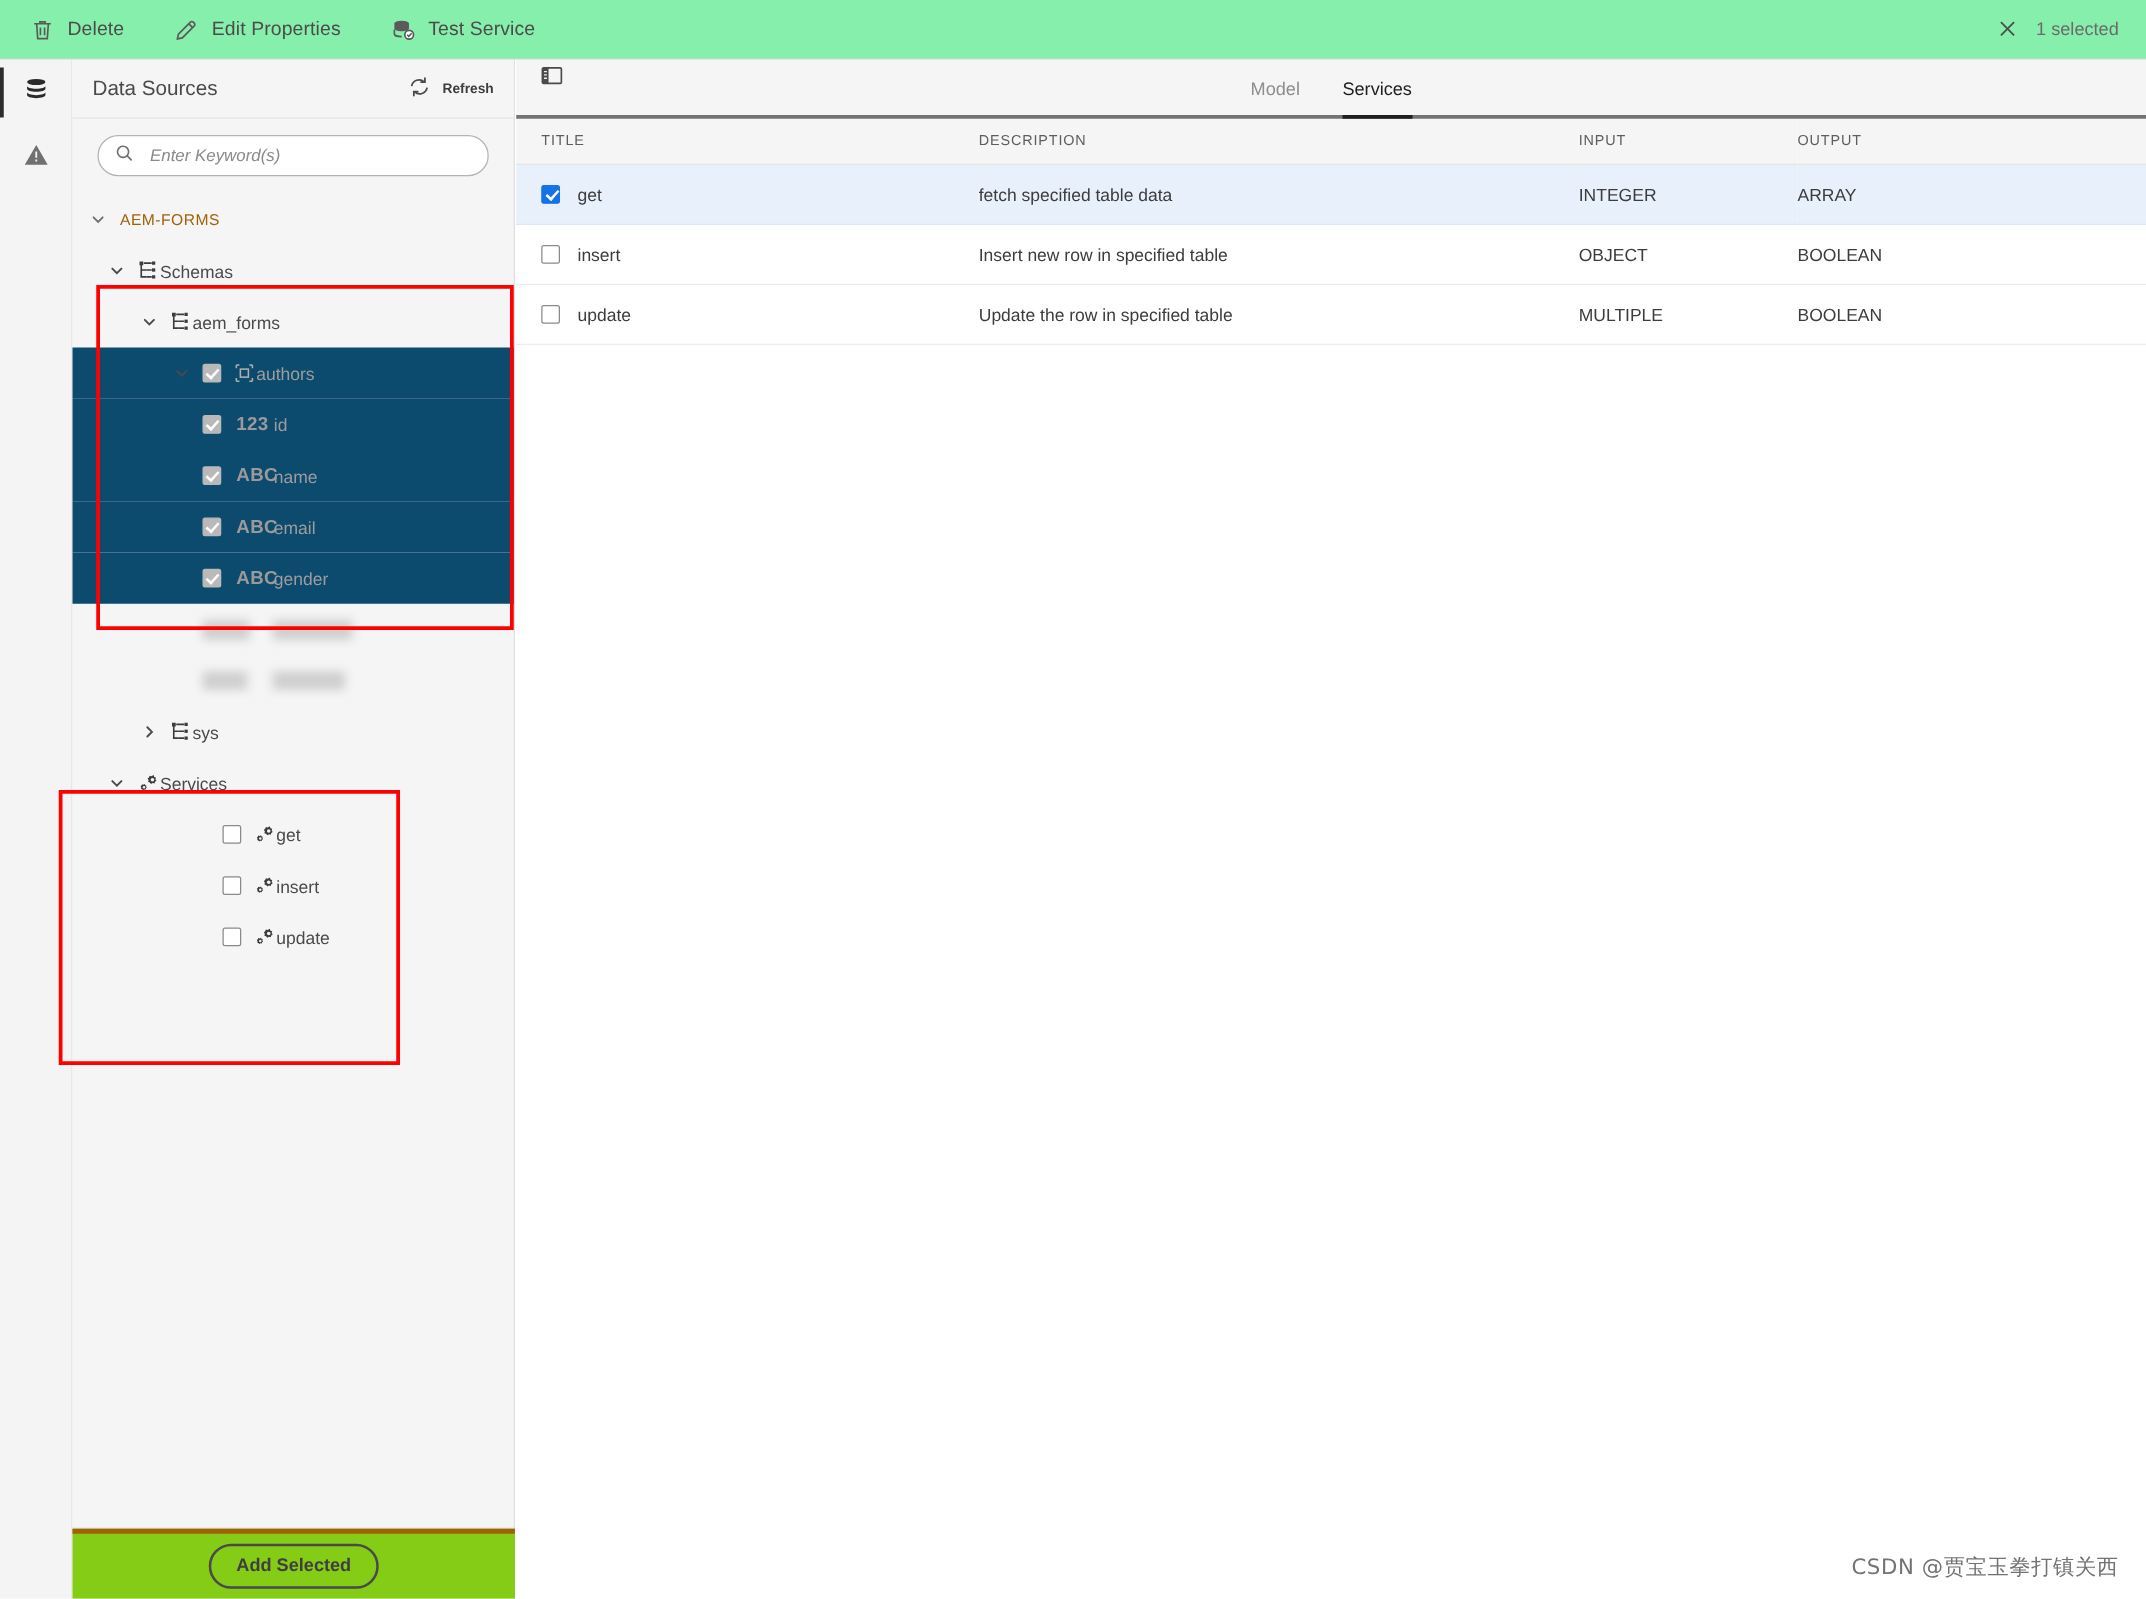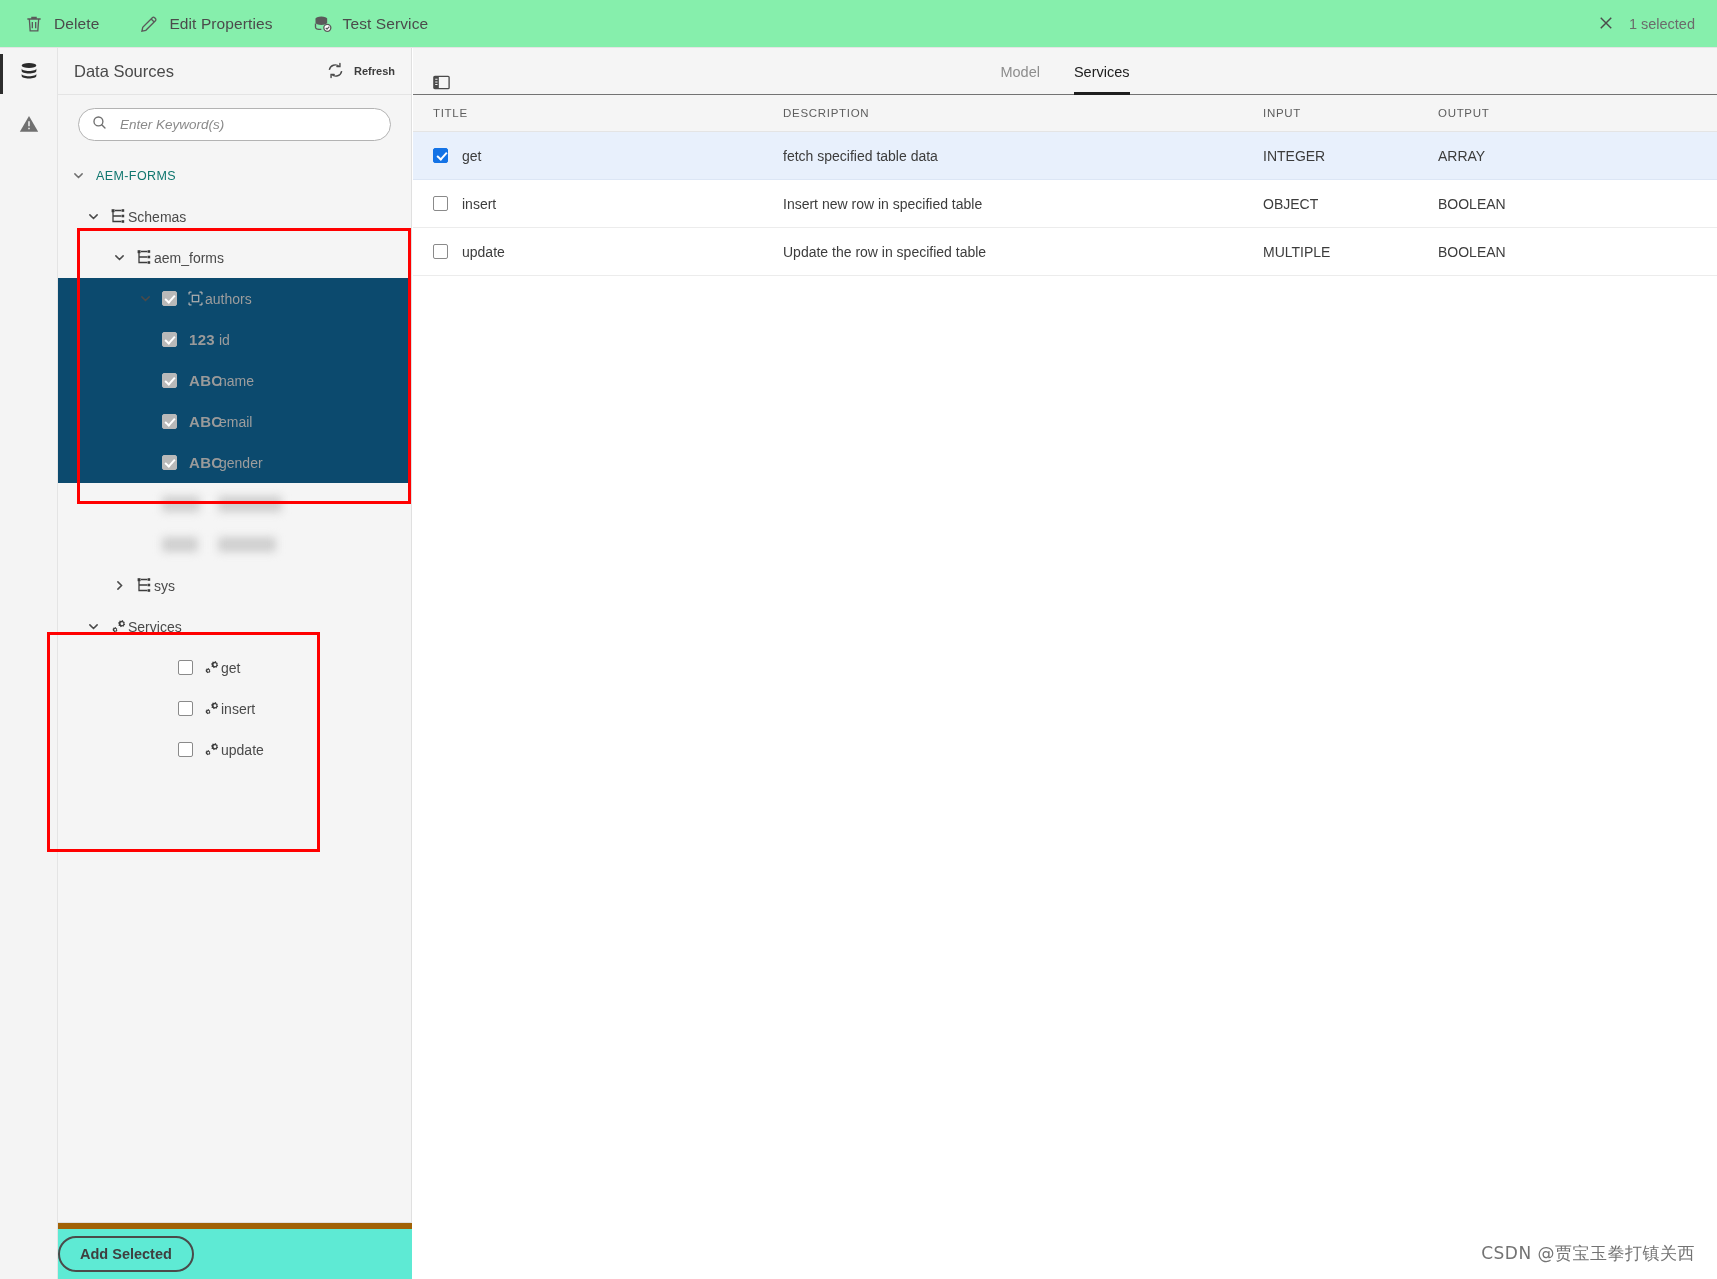--- a/index.html
+++ b/index.html
@@ -84,21 +84,21 @@
     position: relative;
   }
   .tree-row.shaded { background: #0c4a6e; }
   .tree-row .caret {
     width: 16px; height: 16px; flex: 0 0 16px;
     display: flex; align-items: center; justify-content: center;
   }
   .tree-row .ti { width: 18px; height: 18px; flex: 0 0 18px; display:block; }
   .tree-label { margin-left: 0; }
   .tree-label.dim { color: #9d9d9d; }
-  .group-label { font-size: 12.5px; color: #0f766e; letter-spacing: .4px; }
+  .group-label { font-size: 12.5px; color: #a16207; letter-spacing: .4px; }
 
   .cb {
     width: 15px; height: 15px; flex: 0 0 15px;
     border: 1.6px solid #8a8a8a; border-radius: 2px;
     background: #fff; display: block; position: relative;
   }
   .cb.checked-dim { background: #b9b9b9; border-color: #b9b9b9; }
   .cb.checked-dim::after {
     content: ""; position: absolute; left: 4px; top: 1px;
     width: 4px; height: 8px; border: solid #fff;
@@ -114,43 +114,43 @@
 
   
   .redbox {
     position: absolute; border: 3px solid #ff0000;
     pointer-events: none; z-index: 20;
   }
 
   
   .ds-footer {
     position: absolute; left: 58px; bottom: 0; width: 354px; height: 56px;
-    background: #5eead4; border-top: 6px solid #a16207;
-    display: flex; align-items: center; justify-content: flex-start;
+    background: #84cc16; border-top: 4px solid #a16207;
+    display: flex; align-items: center; justify-content: center;
   }
   .add-btn {
     border: 2px solid #4a4a4a; border-radius: 20px;
     background: transparent; color: #3f3f3f;
     font-family: "Liberation Sans", sans-serif;
     font-size: 14.5px; font-weight: bold;
     padding: 8px 20px; cursor: pointer;
   }
   .ds-scroll-divider {
     position: absolute; left: 58px; bottom: 56px; width: 354px; height: 1px;
     background: #e0e0e0;
   }
 
   
   .main {
     position: absolute; left: 413px; top: 48px;
     width: 1304px; height: 1231px; background: #fff;
   }
   .main-header {
-    height: 47px; background: #f5f5f5; border-bottom: 1px solid #737373;
-    display: flex; align-items: flex-end; position: relative;
+    height: 47px; background: #f5f5f5; border-bottom: 3px solid #737373;
+    display: flex; align-items: flex-start; position: relative;
   }
   .panel-toggle {
     margin-left: 16px; width: 24px; height: 24px; cursor: pointer;
     display: flex; align-items: center; justify-content: center;
   }
   .tabs {
     position: absolute; left: 0; right: 0; top: 0; height: 47px;
     display: flex; align-items: center; justify-content: center; gap: 34px;
   }
   .tab {

